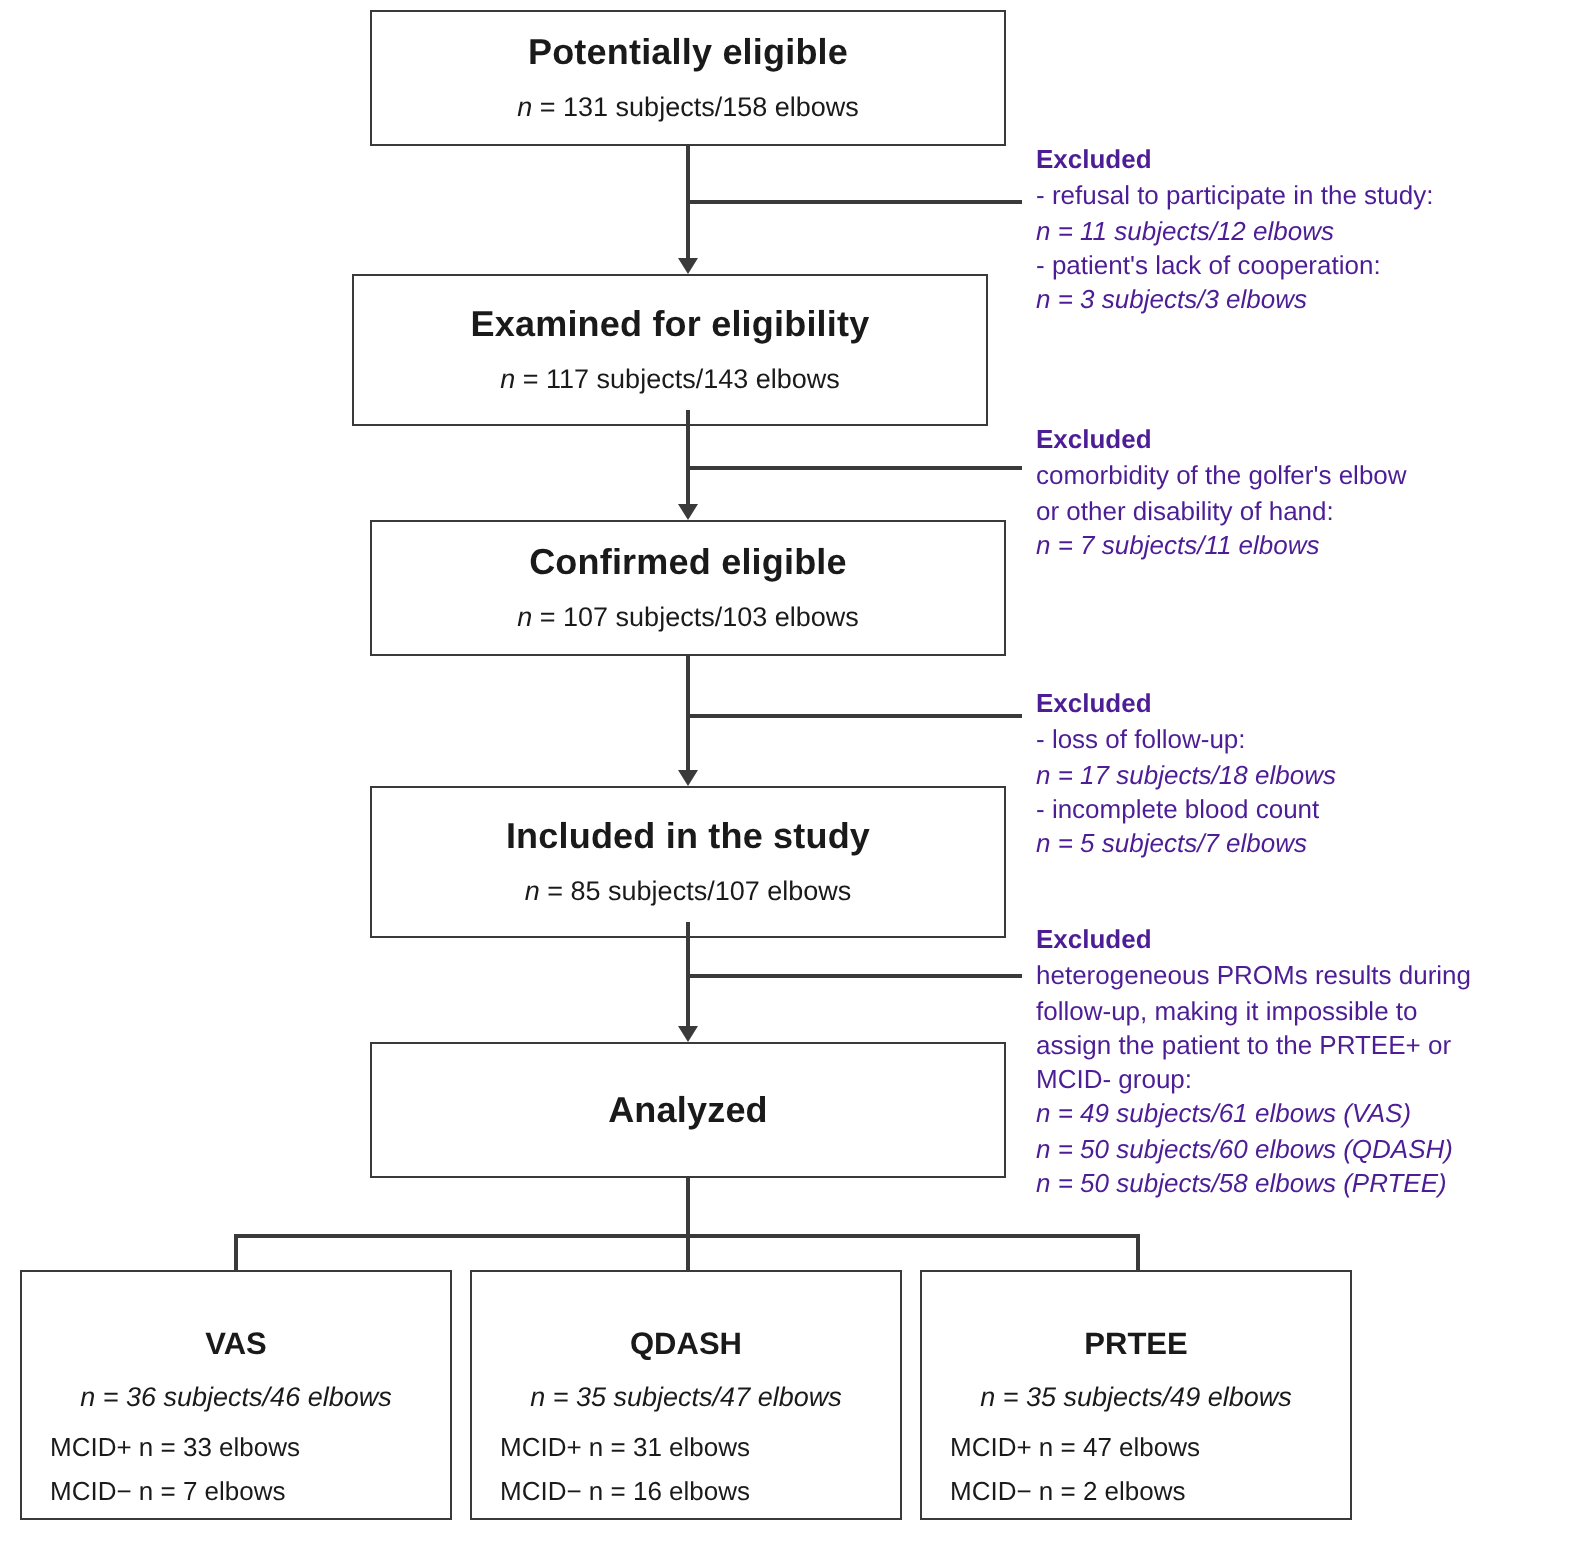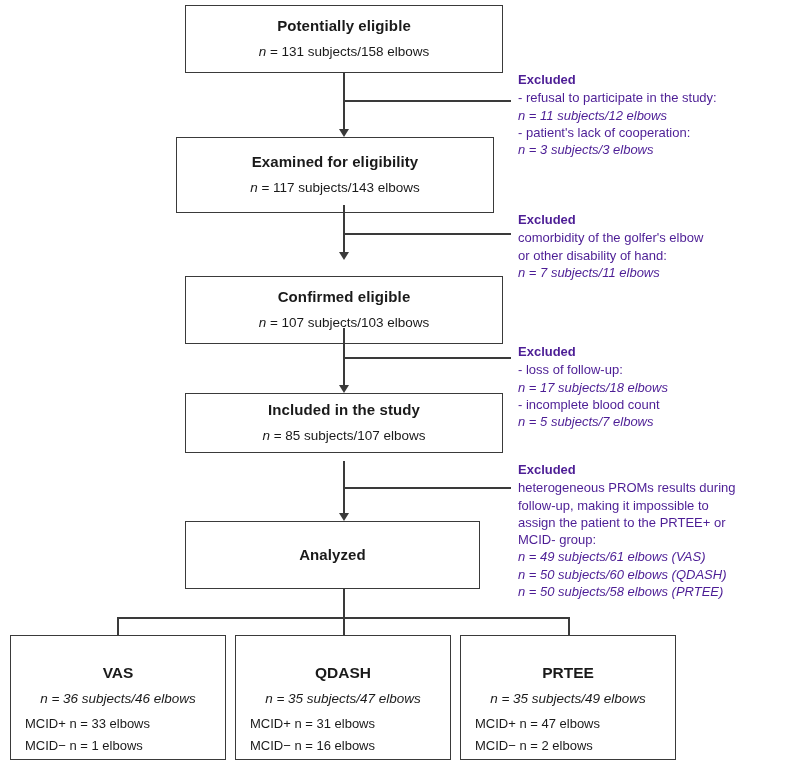--- a/index.html
+++ b/index.html
@@ -23,21 +23,21 @@
     border: 1.5px solid #3a3a3a;
     background: #ffffff;
     box-sizing: border-box;
     display: flex;
     flex-direction: column;
     align-items: center;
     justify-content: center;
   }
   .box .title {
     font-weight: bold;
-    font-size: 15px;
+    font-size: 18px;
     letter-spacing: 0.1px;
     line-height: 1.25;
     text-align: center;
   }
   .box .sub {
     font-size: 13.5px;
     margin-top: 7px;
     text-align: center;
     line-height: 1.3;
   }
@@ -113,31 +113,31 @@
   <div class="box" style="left:185px; top:5px; width:318px; height:68px;">
     <span class="title">Potentially eligible</span>
     <span class="sub"><i class="ital">n</i><span> = 131 subjects/158 elbows</span></span>
   </div>
 
   <div class="box" style="left:176px; top:137px; width:318px; height:76px;">
     <span class="title">Examined for eligibility</span>
     <span class="sub"><i class="ital">n</i><span> = 117 subjects/143 elbows</span></span>
   </div>
 
-  <div class="box" style="left:185px; top:276px; width:318px; height:68px;">
+  <div class="box" style="left:185px; top:260px; width:318px; height:68px;">
     <span class="title">Confirmed eligible</span>
     <span class="sub"><i class="ital">n</i><span> = 107 subjects/103 elbows</span></span>
   </div>
 
-  <div class="box" style="left:185px; top:393px; width:318px; height:60px;">
+  <div class="box" style="left:185px; top:393px; width:318px; height:76px;">
     <span class="title">Included in the study</span>
     <span class="sub"><i class="ital">n</i><span> = 85 subjects/107 elbows</span></span>
   </div>
 
-  <div class="box" style="left:185px; top:521px; width:295px; height:68px;">
+  <div class="box" style="left:185px; top:521px; width:318px; height:68px;">
     <span class="title">Analyzed</span>
   </div>
 
   <div class="line vline" style="left:343px; top:73px; height:56px;"></div>
   <div class="arrowhead" style="left:339px; top:129px;"></div>
 
   <div class="line vline" style="left:343px; top:205px; height:47px;"></div>
   <div class="arrowhead" style="left:339px; top:252px;"></div>
 
   <div class="line vline" style="left:343px; top:328px; height:57px;"></div>
@@ -188,21 +188,21 @@
   <div class="line vline" style="left:343px; top:589px; height:28px;"></div>
   <div class="line hline" style="left:117px; top:617px; width:452px;"></div>
   <div class="line vline" style="left:117px; top:617px; height:18px;"></div>
   <div class="line vline" style="left:343px; top:617px; height:18px;"></div>
   <div class="line vline" style="left:568px; top:617px; height:18px;"></div>
 
   <div class="bottombox" style="left:10px; top:635px; width:216px; height:125px;">
     <span class="bt">VAS</span>
     <span class="bs ital">n = 36 subjects/46 elbows</span>
     <span class="bm">MCID+ n = 33 elbows</span>
-    <span class="bm2">MCID− n = 1 elbows</span>
+    <span class="bm2">MCID− n = 7 elbows</span>
   </div>
 
   <div class="bottombox" style="left:235px; top:635px; width:216px; height:125px;">
     <span class="bt">QDASH</span>
     <span class="bs ital">n = 35 subjects/47 elbows</span>
     <span class="bm">MCID+ n = 31 elbows</span>
     <span class="bm2">MCID− n = 16 elbows</span>
   </div>
 
   <div class="bottombox" style="left:460px; top:635px; width:216px; height:125px;">

